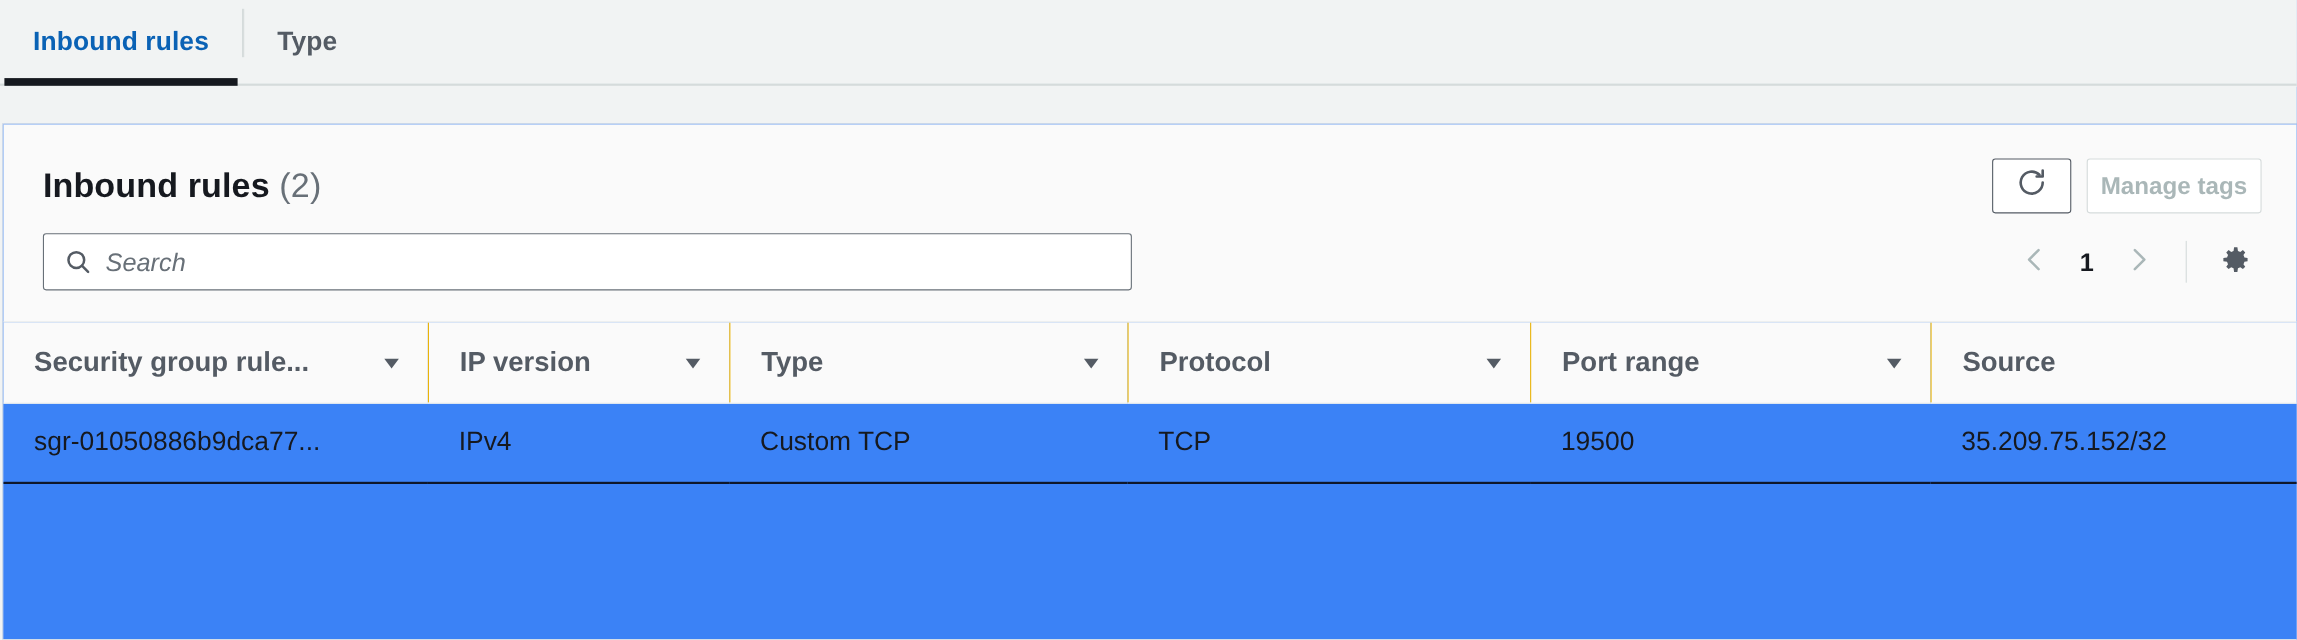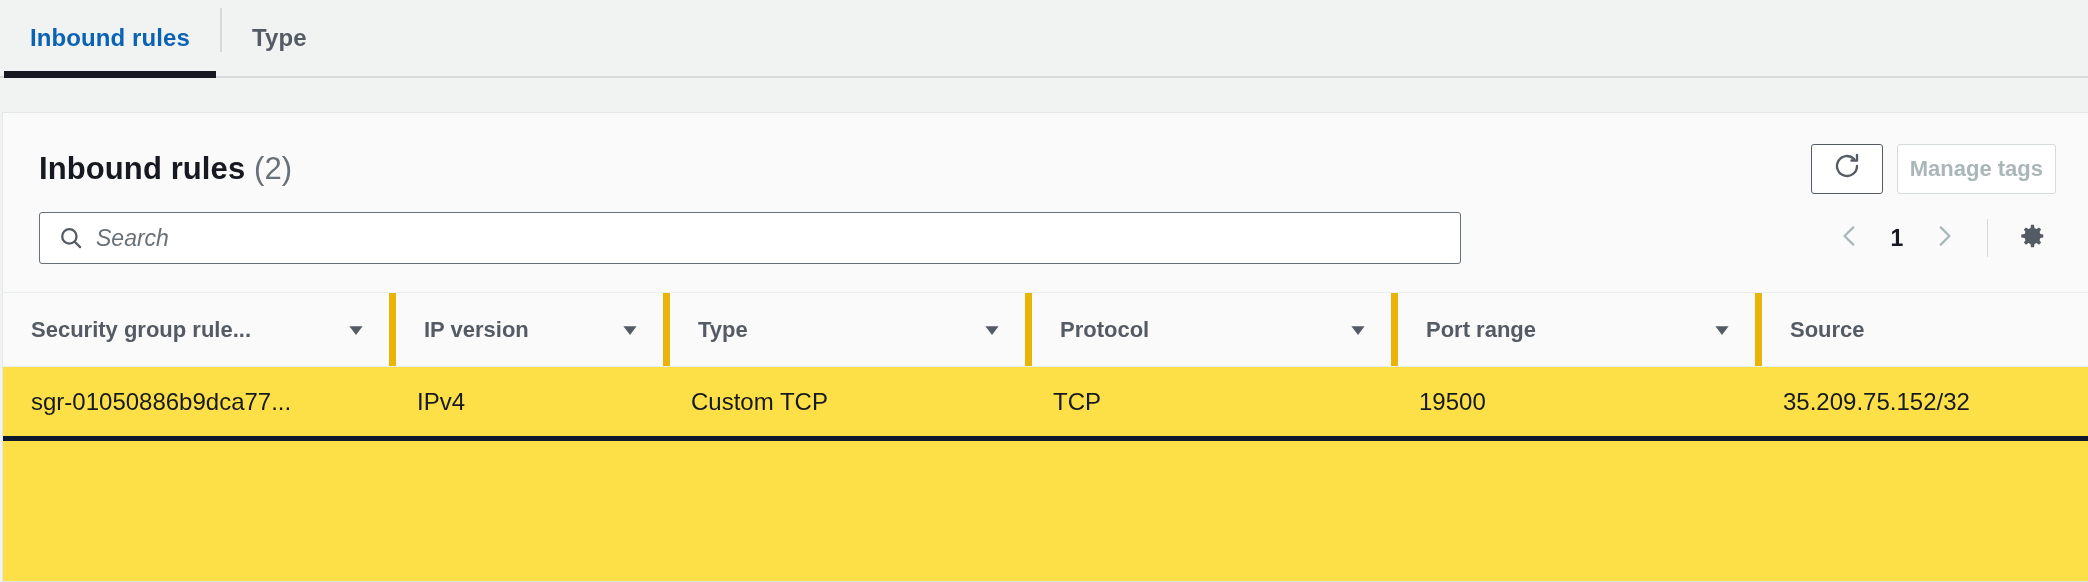--- a/index.html
+++ b/index.html
@@ -62,21 +62,21 @@
     height: 44px;
     margin-top: 8px;
     background: #d5dbdb;
     flex: none;
   }
 
   
   .panel {
     position: relative;
     margin: 33px 0 0 2px;
-    background: #fde047;
+    background: #3b82f6;
     border: 1px solid #e4e7e8;
     border-right: none;
     box-sizing: border-box;
     width: 2086px;
     height: 470px;
     overflow: hidden;
   }
   .panel-head {
     background: #fafafa;
     padding: 0 0 0 0;
@@ -135,21 +135,21 @@
   }
 
   .panel-tools-row {
     display: flex;
     align-items: center;
     justify-content: space-between;
     padding: 18px 26px 0 36px;
   }
   .search-box {
     position: relative;
-    width: 1422px;
+    width: 990px;
     height: 52px;
     border: 1px solid #687078;
     border-radius: 3px;
     background: #ffffff;
     display: flex;
     align-items: center;
     box-sizing: border-box;
   }
   .search-icon {
     margin: 0 12px 0 18px;
@@ -212,53 +212,53 @@
 
   
   table.rules {
     width: 100%;
     border-collapse: collapse;
     table-layout: fixed;
   }
   table.rules th {
     background: #fafafa;
     border-bottom: 1px solid #eaeded;
-    font-size: 22px;
+    font-size: 25px;
     font-weight: bold;
     color: #545b64;
     text-align: left;
     height: 73px;
     padding: 0;
     box-sizing: border-box;
     vertical-align: middle;
   }
   .th-inner {
     display: flex;
     align-items: center;
     justify-content: space-between;
     height: 73px;
     box-sizing: border-box;
   }
   .th-inner.with-divider {
-    border-left: 7px solid #eab308;
+    border-left: 1px solid #eab308;
   }
   .th-label {
     padding-left: 28px;
     white-space: nowrap;
     overflow: hidden;
     text-overflow: ellipsis;
   }
   .th-sort {
     padding-right: 22px;
     flex: none;
     display: flex;
     align-items: center;
   }
   table.rules td {
-    border-bottom: 5px solid #0f172a;
+    border-bottom: 2px solid #0f172a;
     font-size: 24px;
     color: #16191f;
     height: 72px;
     padding: 0 0 0 28px;
     box-sizing: border-box;
     vertical-align: middle;
     white-space: nowrap;
     overflow: hidden;
     text-overflow: ellipsis;
   }

